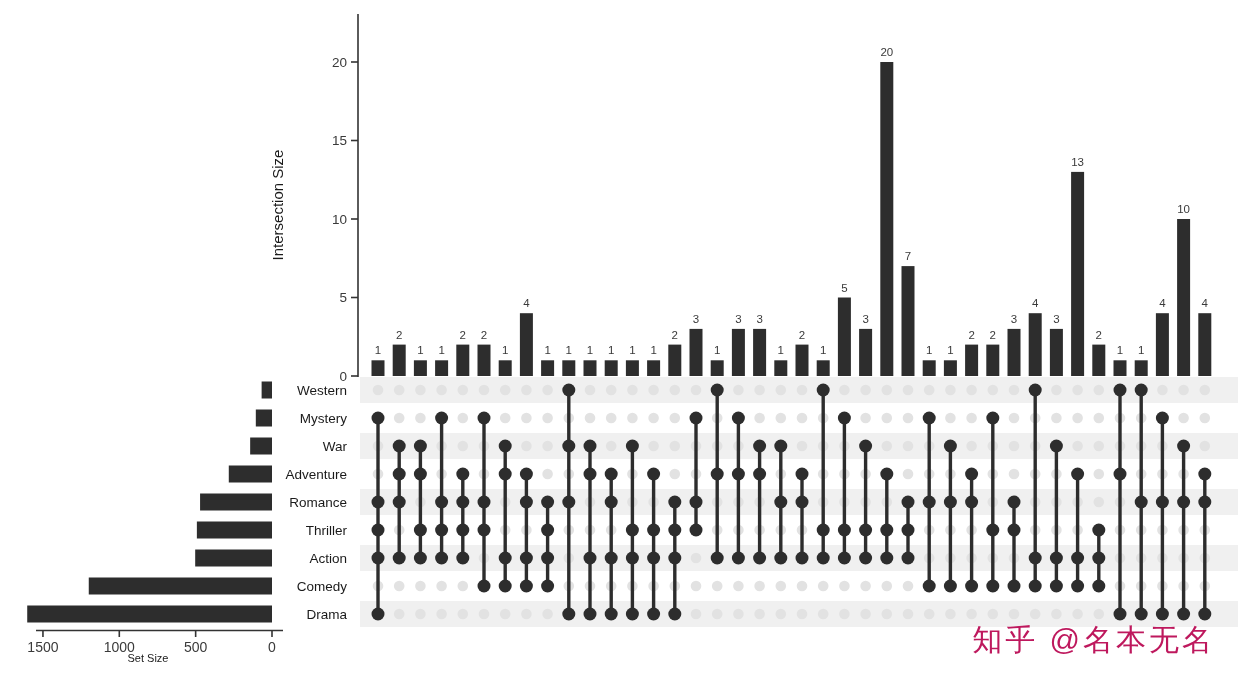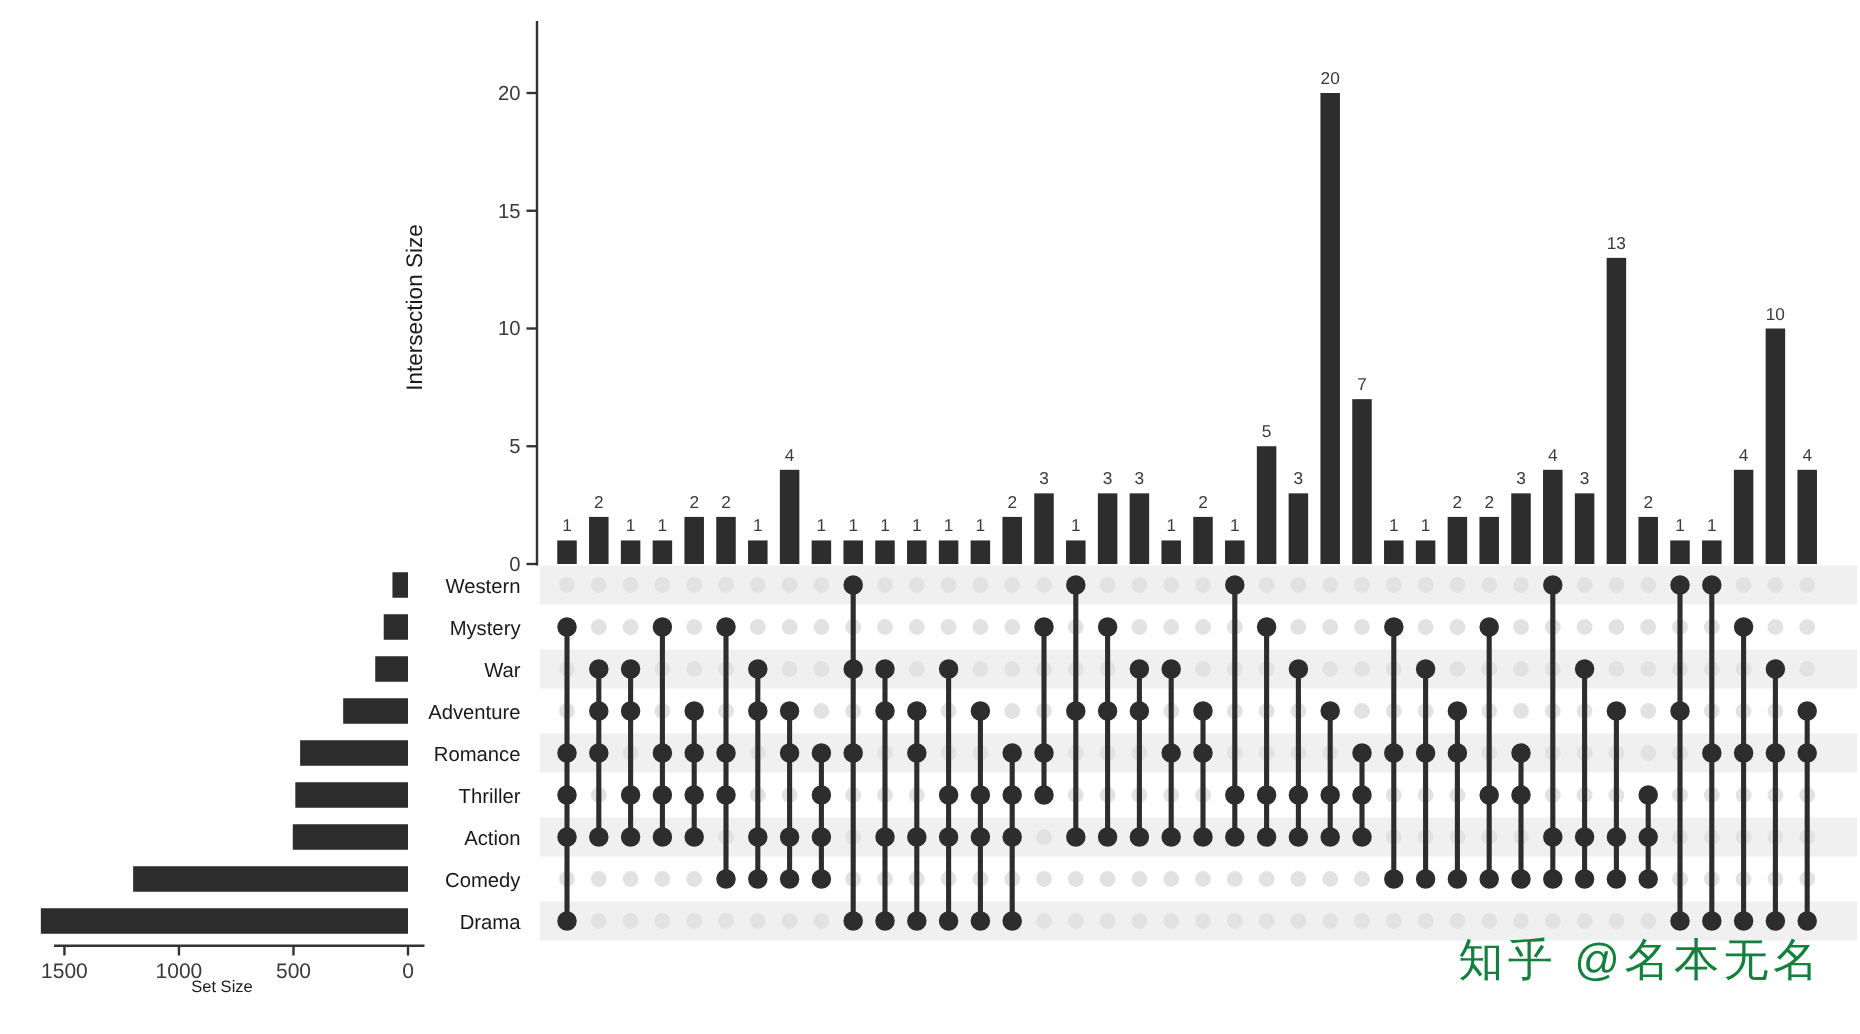--- a/index.html
+++ b/index.html
@@ -1,21 +1,21 @@
 <!DOCTYPE html>
 <html><head>
 <meta charset="utf-8">
 <style>
   html,body{margin:0;padding:0;background:#ffffff;}
   #canvas{position:relative;width:1240px;height:689px;background:#ffffff;overflow:hidden;
           font-family:"Liberation Sans","DejaVu Sans",sans-serif;}
   .axis-label{position:absolute;color:#1a1a1a;font-size:15px;white-space:nowrap;}
   #ylabel{left:277px;top:205px;transform:translate(-50%,-50%) rotate(-90deg);}
   #xlabel{left:148px;top:652px;transform:translateX(-50%);font-size:11px;}
-  #watermark{position:absolute;right:25px;top:620px;font-size:30px;color:#15803d;
+  #watermark{position:absolute;right:25px;top:620px;font-size:30px;color:#be185d;
              letter-spacing:3px;white-space:nowrap;}
   svg{position:absolute;left:0;top:0;}
 </style>
 </head>
 <body>
 
 <div id="canvas">
   <svg id="plot" width="1240" height="689">
       <rect x="360" y="377" width="878" height="26" fill="#f0f0f0"></rect>
       <rect x="360" y="433" width="878" height="26" fill="#f0f0f0"></rect>

